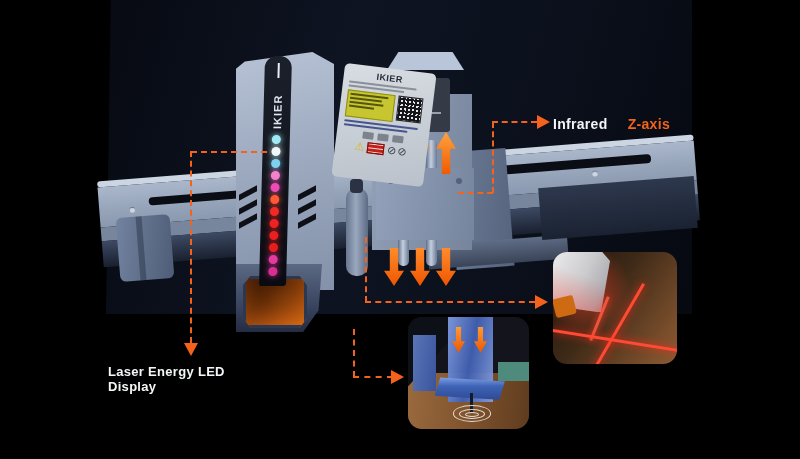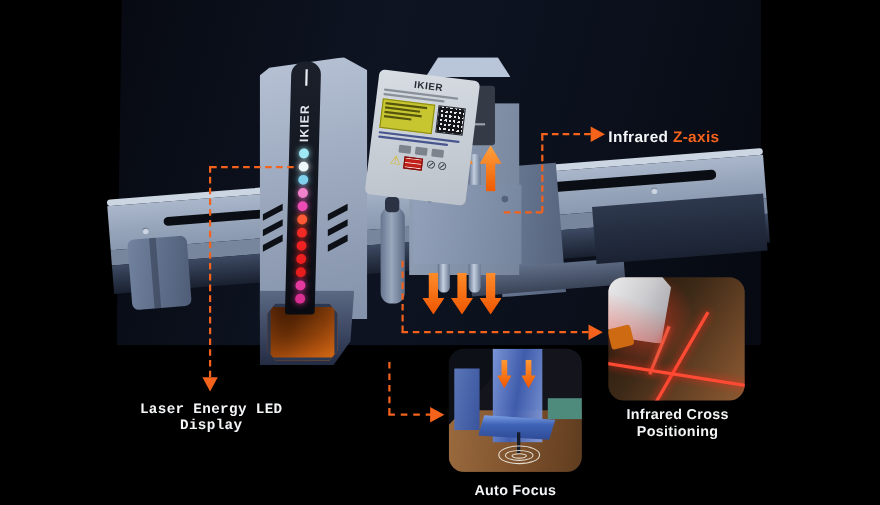--- a/index.html
+++ b/index.html
@@ -159,22 +159,22 @@
   .ir-beam{position:absolute;left:36%;top:38%;width:2.5px;height:42%;background:rgba(255,90,64,.9);
     transform:rotate(22deg);box-shadow:0 0 6px rgba(255,60,40,.9);}
   .ir-lineA{position:absolute;left:52%;top:22%;width:3px;height:90%;background:#ff4a34;
     transform:rotate(30deg);box-shadow:0 0 8px rgba(255,40,26,.95);}
   .ir-lineB{position:absolute;left:-2%;top:78%;width:104%;height:3px;background:#ff4a34;
     transform:rotate(9deg);box-shadow:0 0 8px rgba(255,40,26,.95);}
 
   
   .lbl{position:absolute;color:#f3f5f7;font-size:13px;font-weight:600;letter-spacing:.3px;}
   .lbl-motorized{left:553px;top:116px;font-size:14px;white-space:nowrap;}
-  .lbl-motorized .hl{color:var(--accent);font-weight:700;}
-  .lbl-led{left:108px;top:364px;width:168px;text-align:center;font-family:Liberation Mono, monospace;}
+  .lbl-motorized .hl{color:var(--accent);font-weight:700;margin-left:16px;}
+  .lbl-led{left:108px;top:364px;width:168px;}
   .lbl-ir{left:540px;top:369px;width:152px;text-align:center;}
   .lbl-af{left:408px;top:438px;width:121px;text-align:center;}
 </style>
 </head>
 <body>
 
 <div class="stage">
 
   <div class="backdrop"></div>
 
@@ -314,25 +314,23 @@
     <div class="af-teal"></div>
     <div class="af-probe"></div>
     <div class="af-ring" style="left:37%;top:79%;width:32%;height:15%;"></div>
     <div class="af-ring" style="left:42%;top:82%;width:22%;height:9%;"></div>
     <div class="af-ring" style="left:47%;top:84.5%;width:12%;height:4.5%;"></div>
     <div id="af-arrows">
         <div class="af-arrow" style="left: 44px; top: 10px;"></div>
         <div class="af-arrow" style="left: 66px; top: 10px;"></div>
       </div>
   </div>
-  <div class="lbl lbl-af">Auto Focus</div>
 
   <div class="inset inset-ir">
     <div class="ir-glow"></div>
     <div class="ir-head"></div>
     <div class="ir-amber"></div>
     <div class="ir-beam"></div>
     <div class="ir-lineA"></div>
     <div class="ir-lineB"></div>
   </div>
-  <div class="lbl lbl-ir">Infrared Cross Positioning</div>
 
 </div>
 
 </body></html>

